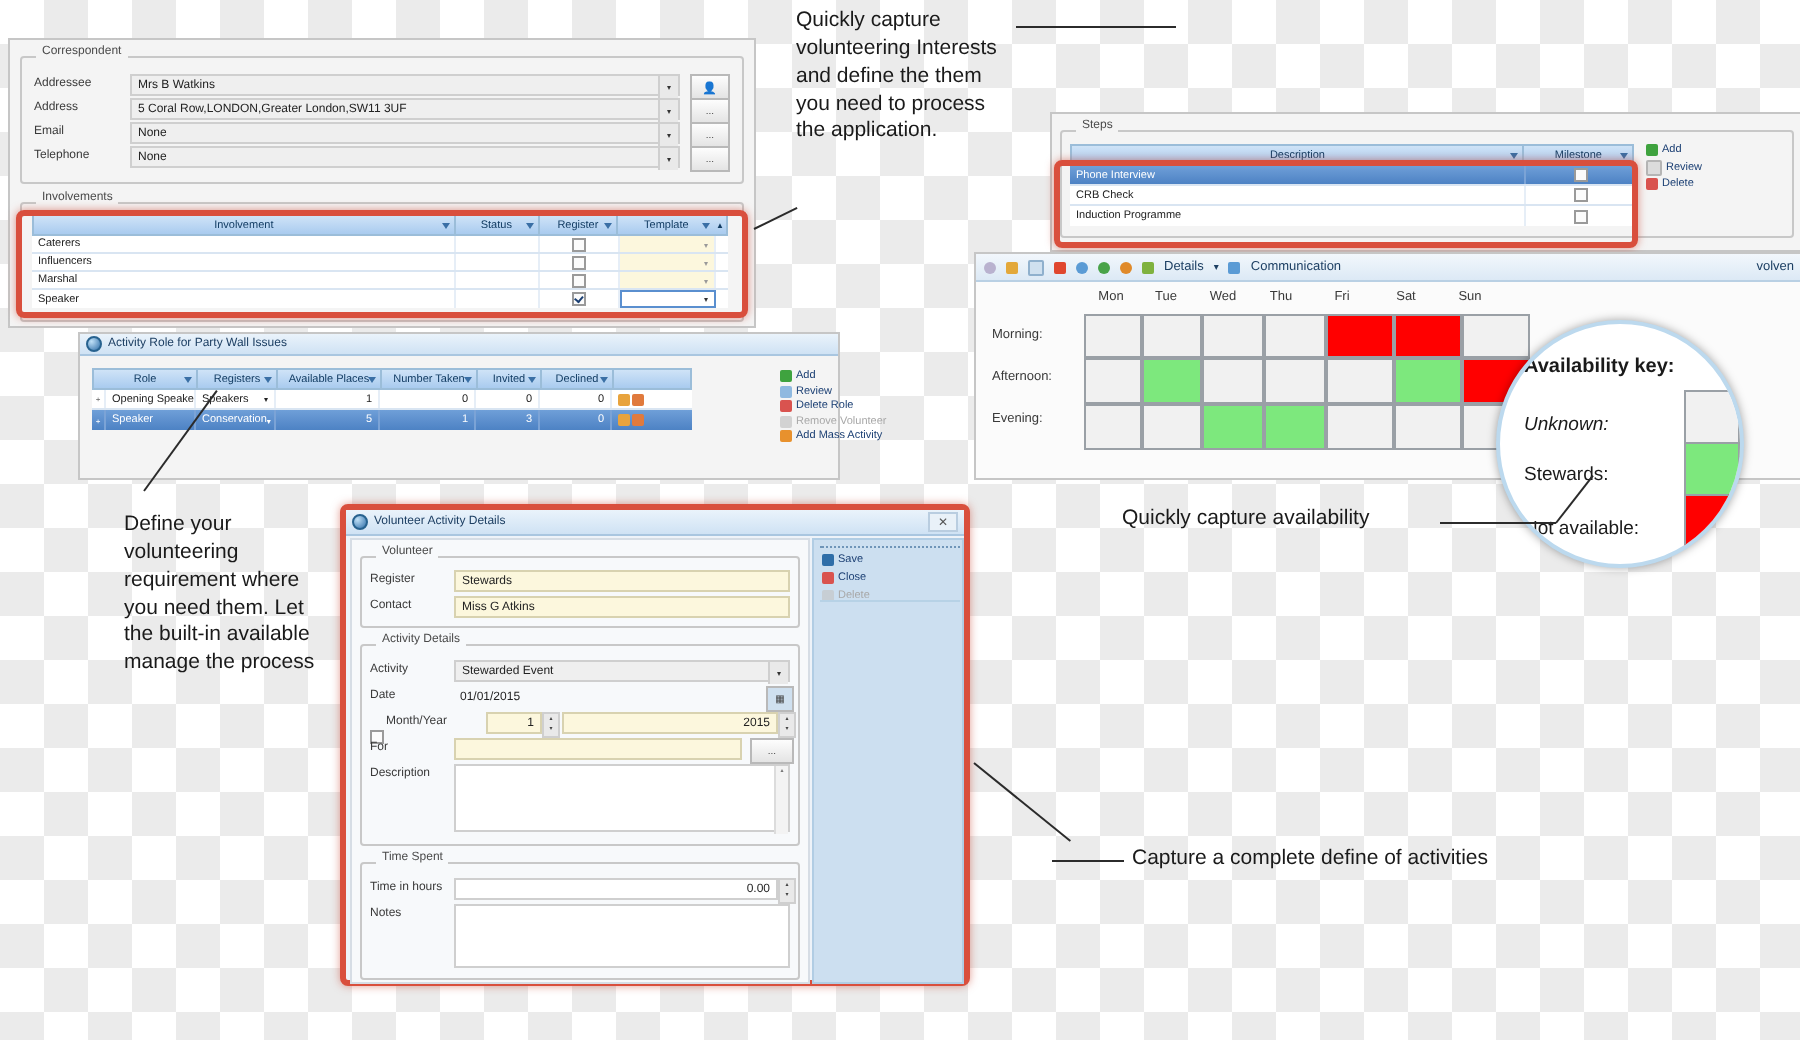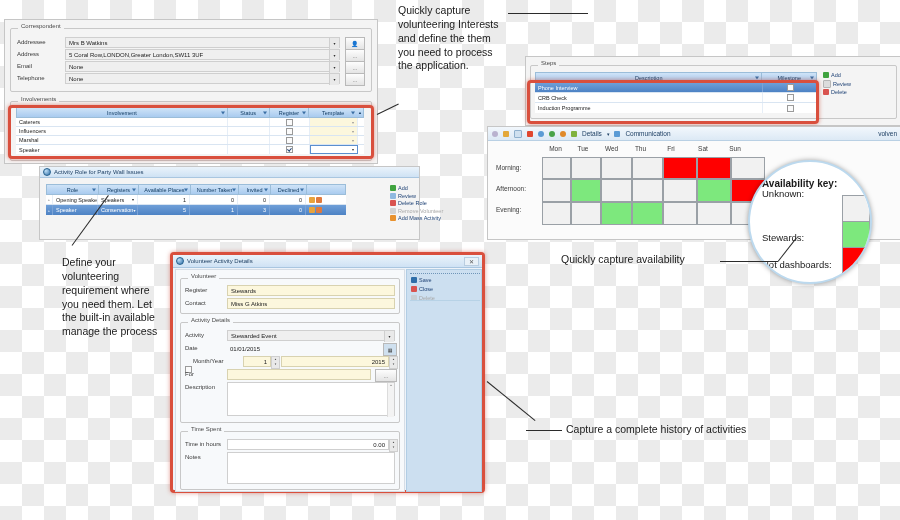--- a/index.html
+++ b/index.html
@@ -389,23 +389,23 @@
       <div class="swatch" style="width:29px;height:21px;background:#7de87d;"></div>
       <div class="swatch" style="width:32px;height:21px;background:#f1f1f1;"></div>
       <div class="swatch" style="width:32px;height:21px;background:#f1f1f1;"></div>
       <div class="swatch" style="width:32px;height:21px;background:#f1f1f1;"></div>
     </div>
   </div>
 </div>
 
 <div class="magnifier" style="left:748px;top:128px;width:120px;height:120px;margin-top:32px;">
   <div class="magtxt abs" style="left:12px;top:16px;">Availability key:</div>
-  <div class="magtxt2 abs" style="left:12px;top:26px;">Unknown:</div>
+  <div class="magtxt2 abs" style="left:12px;top:45px;font-style:italic;">Unknown:</div>
   <div class="magtxt2 abs" style="left:12px;top:70px;">Stewards:</div>
-  <div class="magtxt2 abs" style="left:12px;top:97px;">Not dashboards:</div>
+  <div class="magtxt2 abs" style="left:12px;top:97px;">Not available:</div>
   <div class="abs swatch" style="left:92px;top:33px;width:26px;height:26px;background:#f1f1f1;"></div>
   <div class="abs swatch" style="left:92px;top:59px;width:26px;height:26px;background:#7de87d;"></div>
   <div class="abs swatch" style="left:92px;top:85px;width:26px;height:26px;background:#ff0000;"></div>
 </div>
 
 <div class="abs" style="left:170px;top:252px;width:315px;height:241px;background:#eef3f9;border:3px solid #d94f3d;border-radius:4px;box-shadow:0 0 4px rgba(200,60,40,.5);box-sizing:border-box;">
 
   <div class="titlebar" style="height:12px;">
     <span class="orb"></span>
     <span>Volunteer Activity Details</span>
@@ -521,15 +521,15 @@
 <div class="leader" style="left:508px;top:13px;width:80px;"></div>
 <div class="leader" style="left:377px;top:114px;width:24px;transform:rotate(-26deg);"></div>
 
 <div class="abs note" style="left:62px;top:256px;width:100px;">Define your volunteering requirement where you need them. Let the built-in available manage the process</div>
 <div class="leader" style="left:72px;top:245px;width:62px;transform:rotate(-54deg);"></div>
 
 <div class="abs note" style="left:561px;top:253px;width:160px;">Quickly capture availability</div>
 <div class="leader" style="left:720px;top:261px;width:58px;"></div>
 <div class="leader" style="left:778px;top:261px;width:30px;transform:rotate(-52deg);"></div>
 
-<div class="abs note" style="left:566px;top:423px;width:220px;">Capture  a complete history of activities</div>
+<div class="abs note" style="left:566px;top:423px;width:220px;">Capture  a complete define of activities</div>
 <div class="leader" style="left:526px;top:430px;width:36px;"></div>
 <div class="leader" style="left:487px;top:381px;width:62px;transform:rotate(39deg);"></div>
 
 </body></html>

